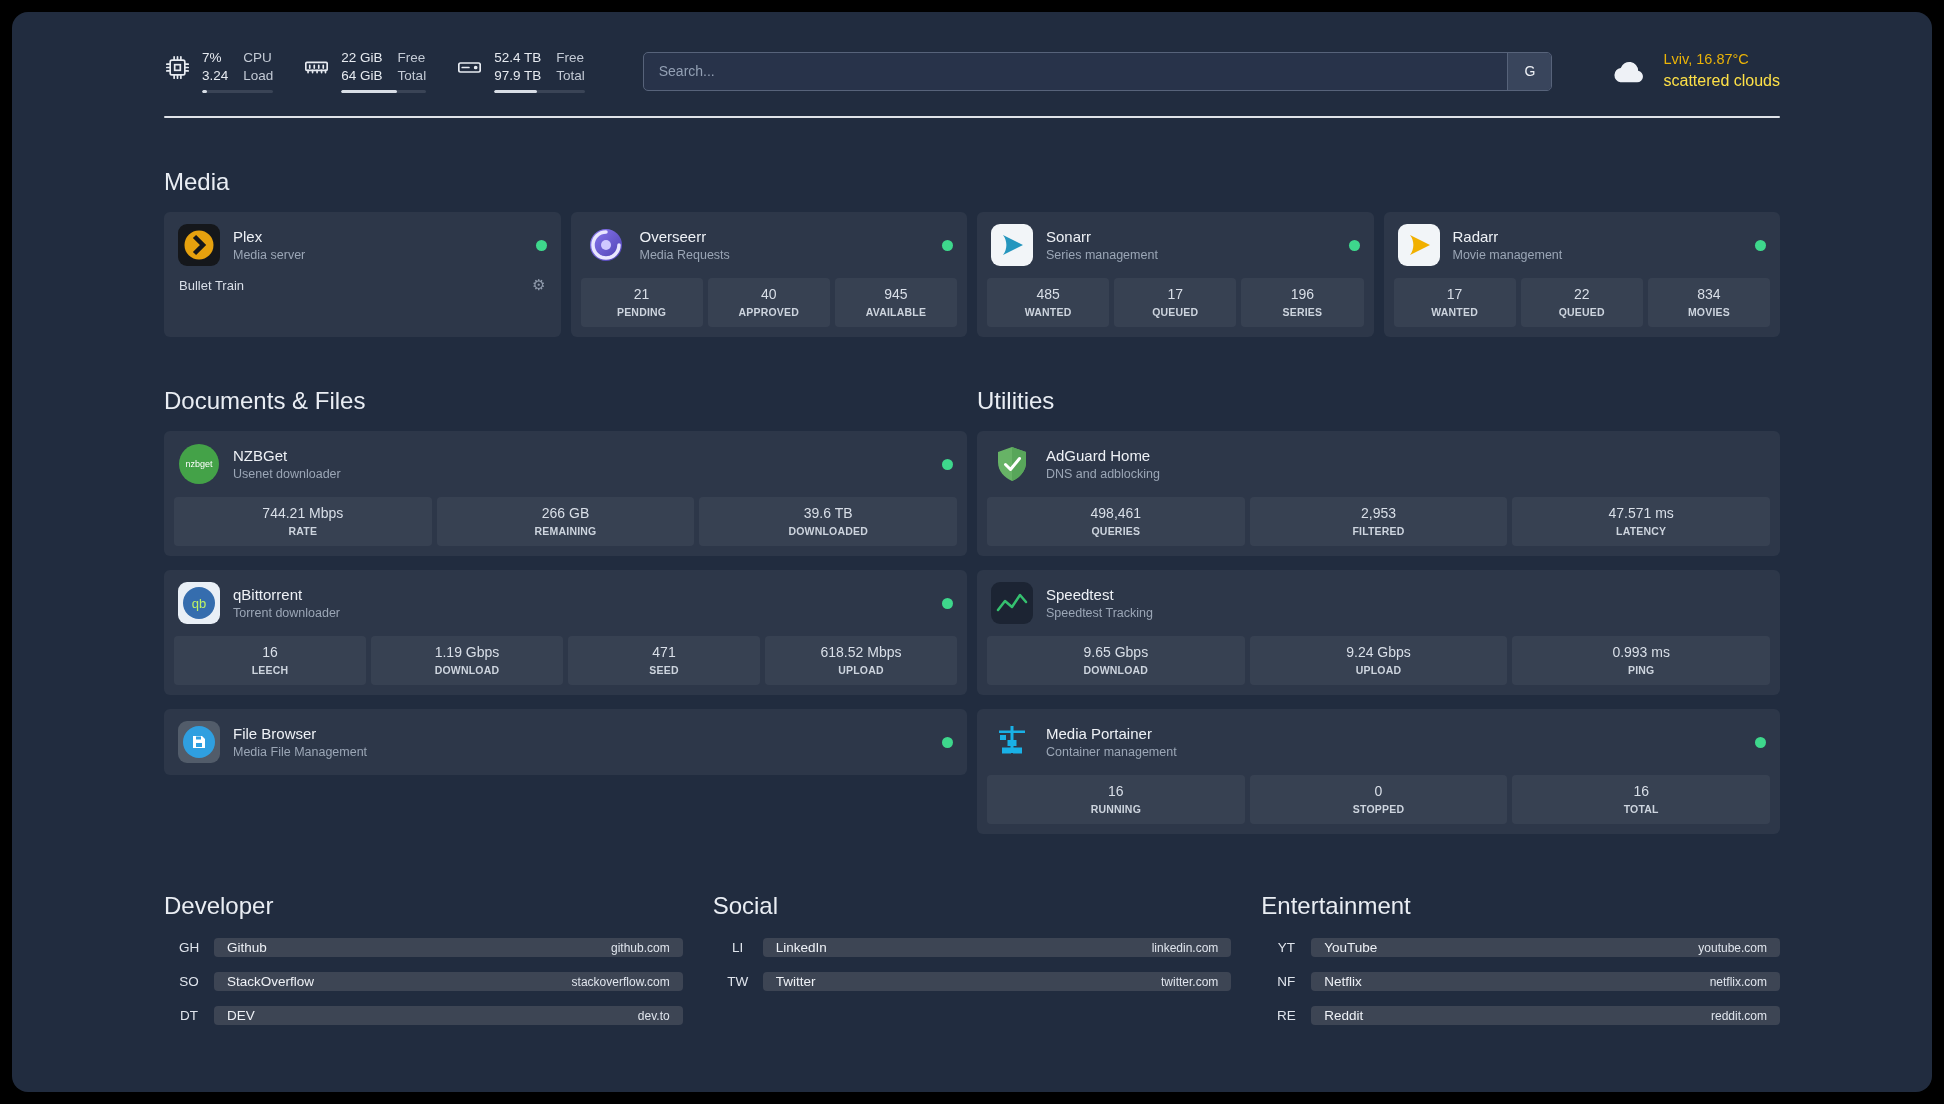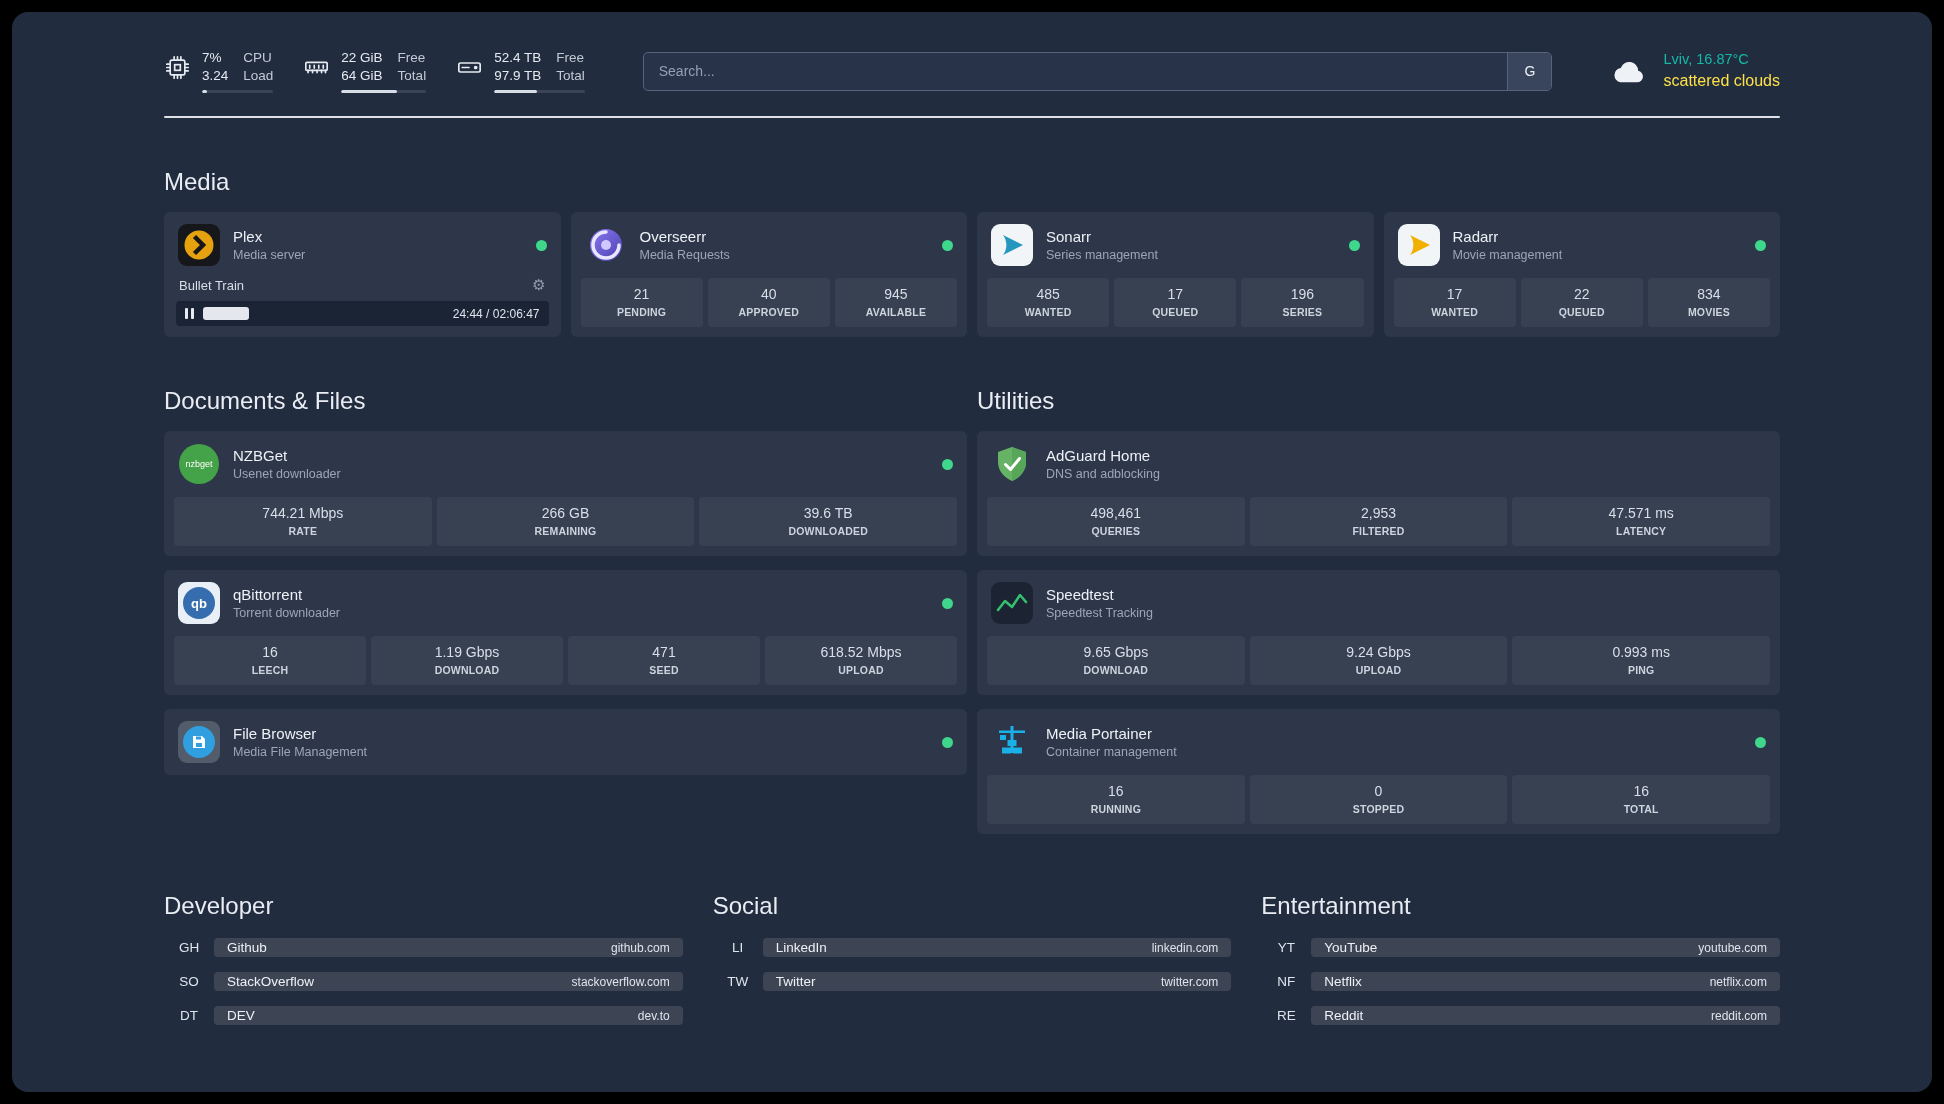--- a/index.html
+++ b/index.html
@@ -46,21 +46,21 @@
   .search-btn{
     width:44px; background:#39455c; border-left:1px solid #57637a;
     color:#eef1f6; display:flex; align-items:center; justify-content:center;
     font-size:14px; cursor:pointer;
   }
 
   .weather{ display:flex; align-items:center; gap:13px; }
   .weather-icon{ width:40px; height:32px; color:#eef1f6; }
   .weather-icon svg{ width:100%; height:100%; display:block; }
   .weather-text{ display:flex; flex-direction:column; line-height:1.35; text-align:left; }
-  .weather-loc{ font-size:14.5px; color:#14b8a6; }
+  .weather-loc{ font-size:14.5px; color:#eab308; }
   .weather-cond{ font-size:16px; color:#fde047; }
 
   .divider{ height:2px; background:#dfe3e9; margin-top:20px; border-radius:1px; }
 
   
   .section-title{ font-size:24px; color:#e9edf3; font-weight:500; margin:50px 0 16px; }
   .media-grid{ display:grid; grid-template-columns:repeat(4,1fr); gap:10px; }
   .columns{ display:grid; grid-template-columns:1fr 1fr; gap:10px; align-items:start; }
   .col .card{ margin-bottom:14px; }
 
@@ -108,21 +108,21 @@
   .fb-bg{ background:#525c6a; }
   .st-bg{ background:#1c2433; }
   .circle-green{
     width:40px; height:40px; border-radius:50%; background:#44a248;
     display:flex; align-items:center; justify-content:center;
   }
   .circle-green span{ font-size:9px; color:#fff; }
   .circle-qb{
     width:32px; height:32px; border-radius:50%; background:#356dae;
     display:flex; align-items:center; justify-content:center;
-    color:#ffffff; font-size:13px;font-weight:bold;
+    color:#bef264; font-size:13px;
   }
   .circle-fb{
     width:32px; height:32px; border-radius:50%; background:#2f9fe0;
     display:flex; align-items:center; justify-content:center;
   }
 
   
   .bookmarks{ display:grid; grid-template-columns:1fr 1fr 1fr; gap:30px; margin-top:44px; }
   .bm-title{ font-size:24px; color:#e9edf3; font-weight:500; margin:0 0 18px; }
   .bm-row{ display:flex; align-items:stretch; height:19px; margin-bottom:15px; cursor:pointer; }
@@ -250,30 +250,20 @@
         <div class="svc-text">
           <span class="svc-name">Plex</span>
           <span class="svc-desc">Media server</span>
         </div>
         <span class="status-dot"></span>
       </div>
       <div class="player">
         <div class="player-top">
           <span>Bullet Train</span>
           <span class="gear">⚙</span>
-        </div>
-        <div class="player-bar">
-          <span class="pause-icon">
-              <i></i>
-              <i></i>
-            </span>
-          <span class="player-track">
-              <i class="player-fill" style="width: 19%;"></i>
-            </span>
-          <span class="player-time">24:44 / 02:06:47</span>
         </div>
       </div>
     </div>
 
     <div class="card">
       <div class="card-header">
         <div class="icon-box">
           <svg width="42" height="42" viewBox="0 0 42 42">
             <defs>
                 <linearGradient id="ovs" x1="0" y1="0" x2="1" y2="1">

